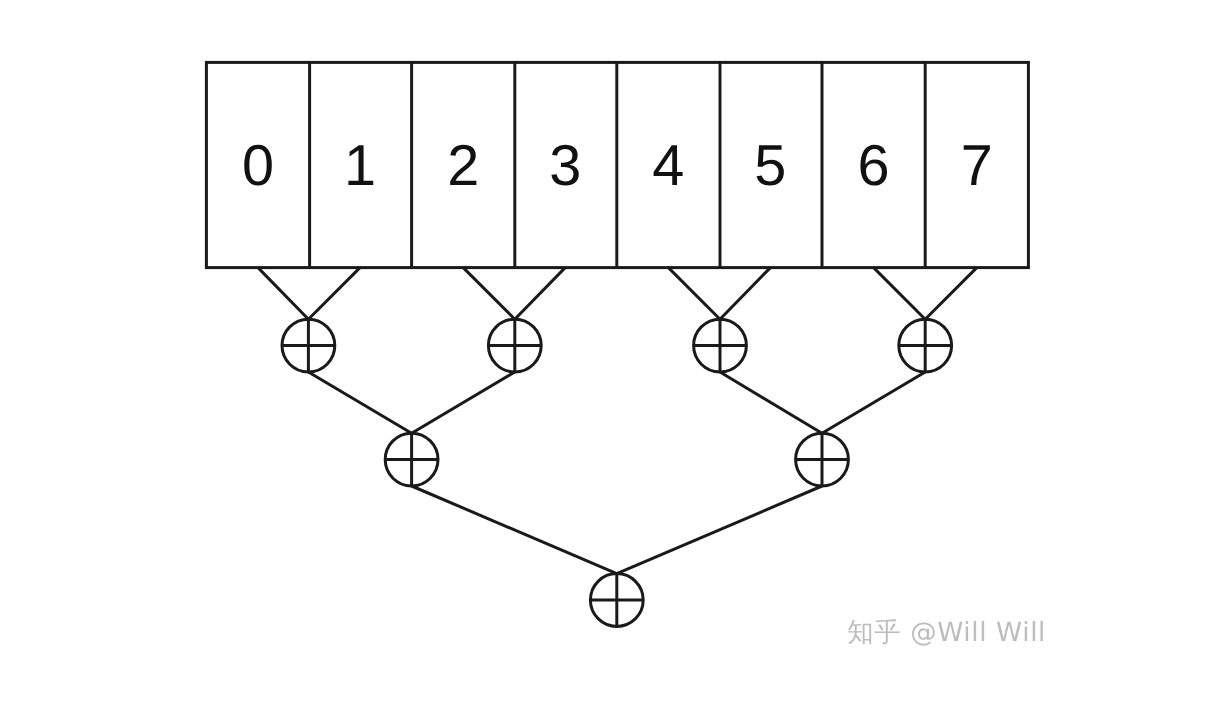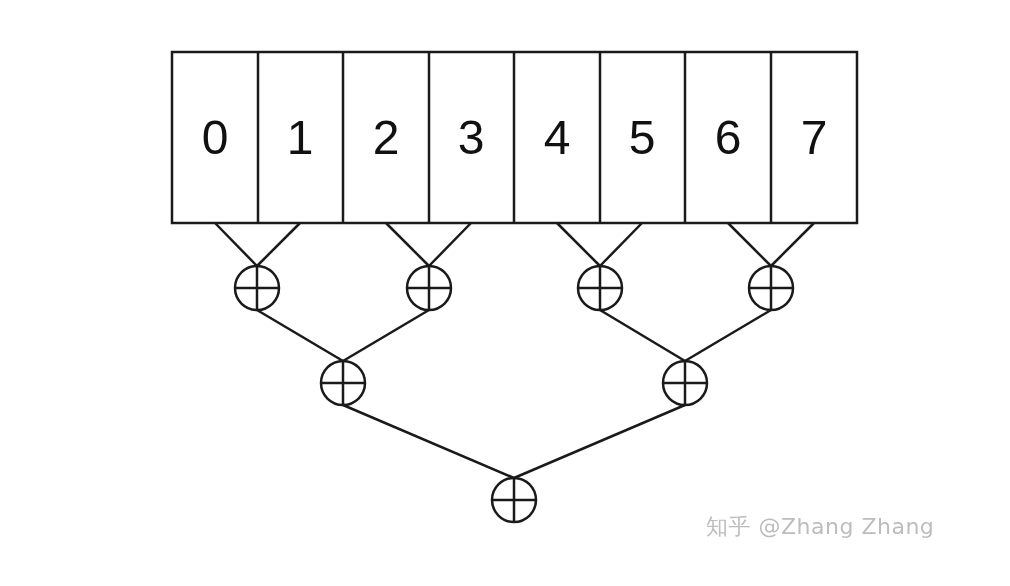--- a/index.html
+++ b/index.html
@@ -86,13 +86,13 @@
         <line x1="685" y1="361" x2="685" y2="405"></line>
     </g>
     <g>
       <circle cx="514" cy="500" r="22"></circle>
         <line x1="492" y1="500" x2="536" y2="500"></line>
         <line x1="514" y1="478" x2="514" y2="522"></line>
     </g>
   </g>
 </svg>
 
-<div class="watermark">知乎 @Zhang Zhang</div>
+<div class="watermark">知乎 @Will Will</div>
 
 </body></html>

